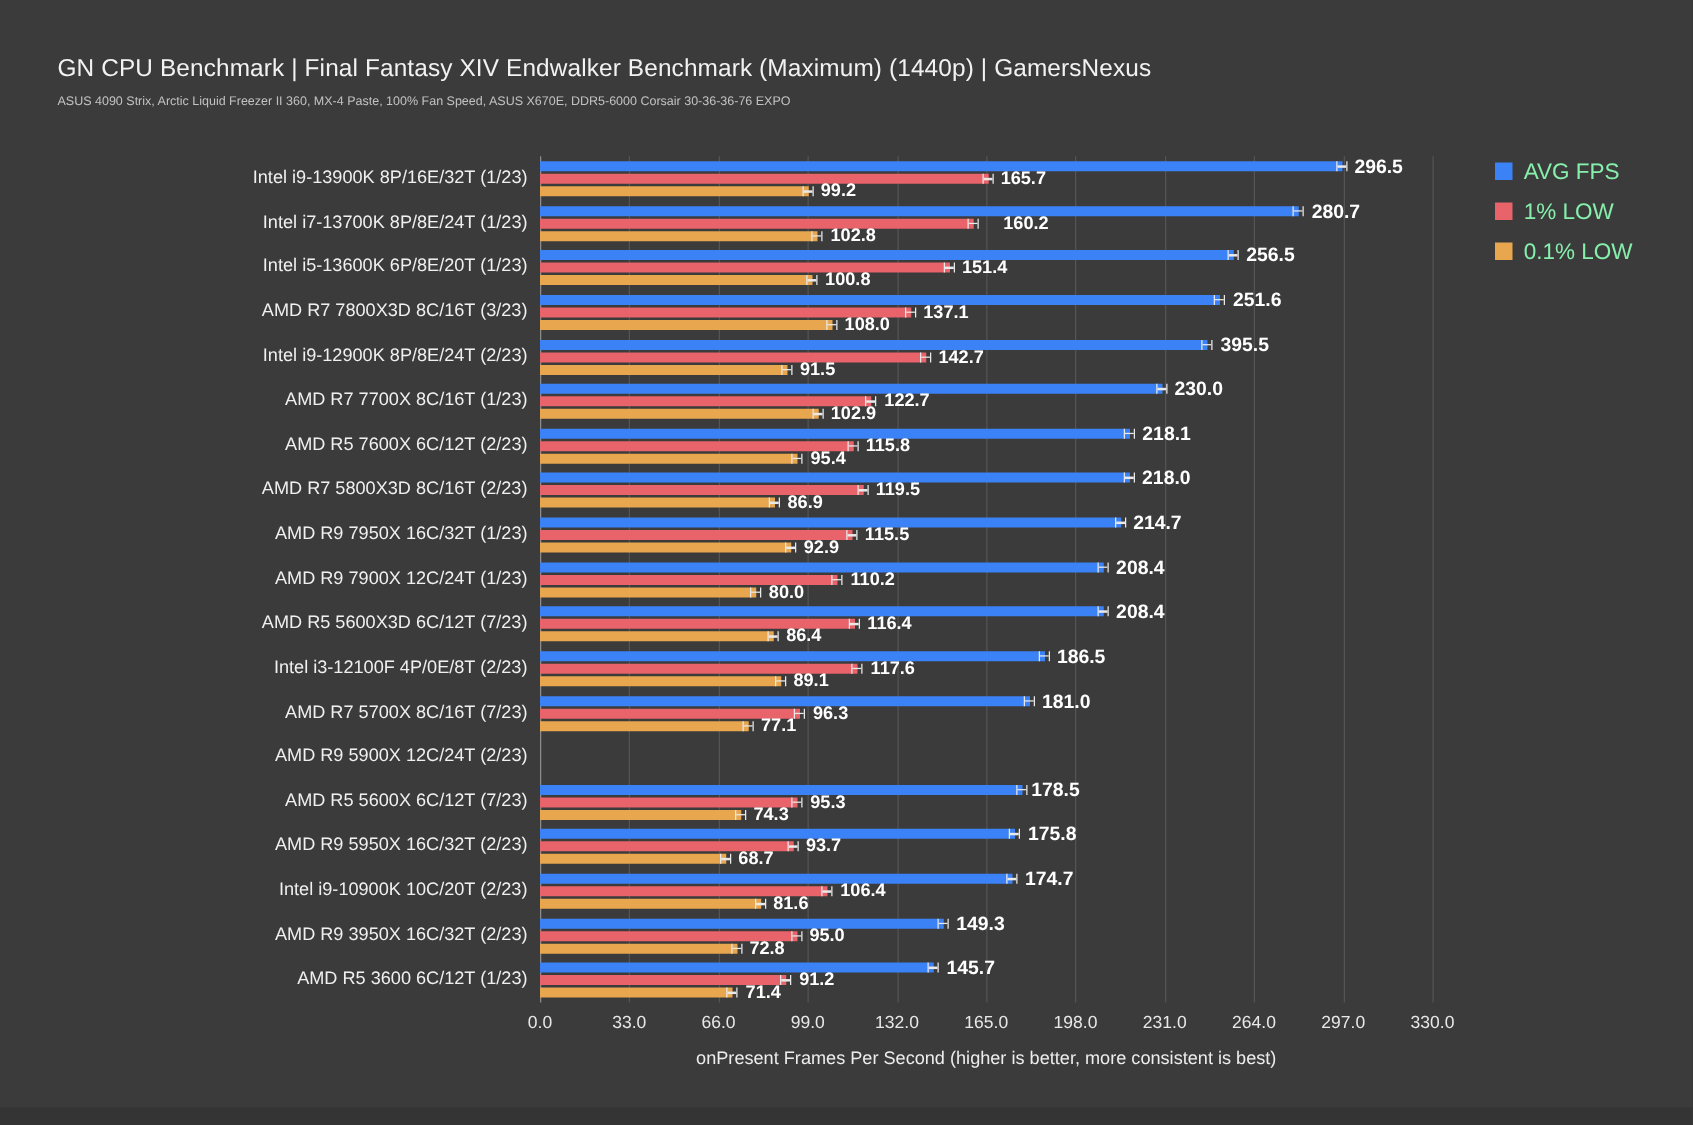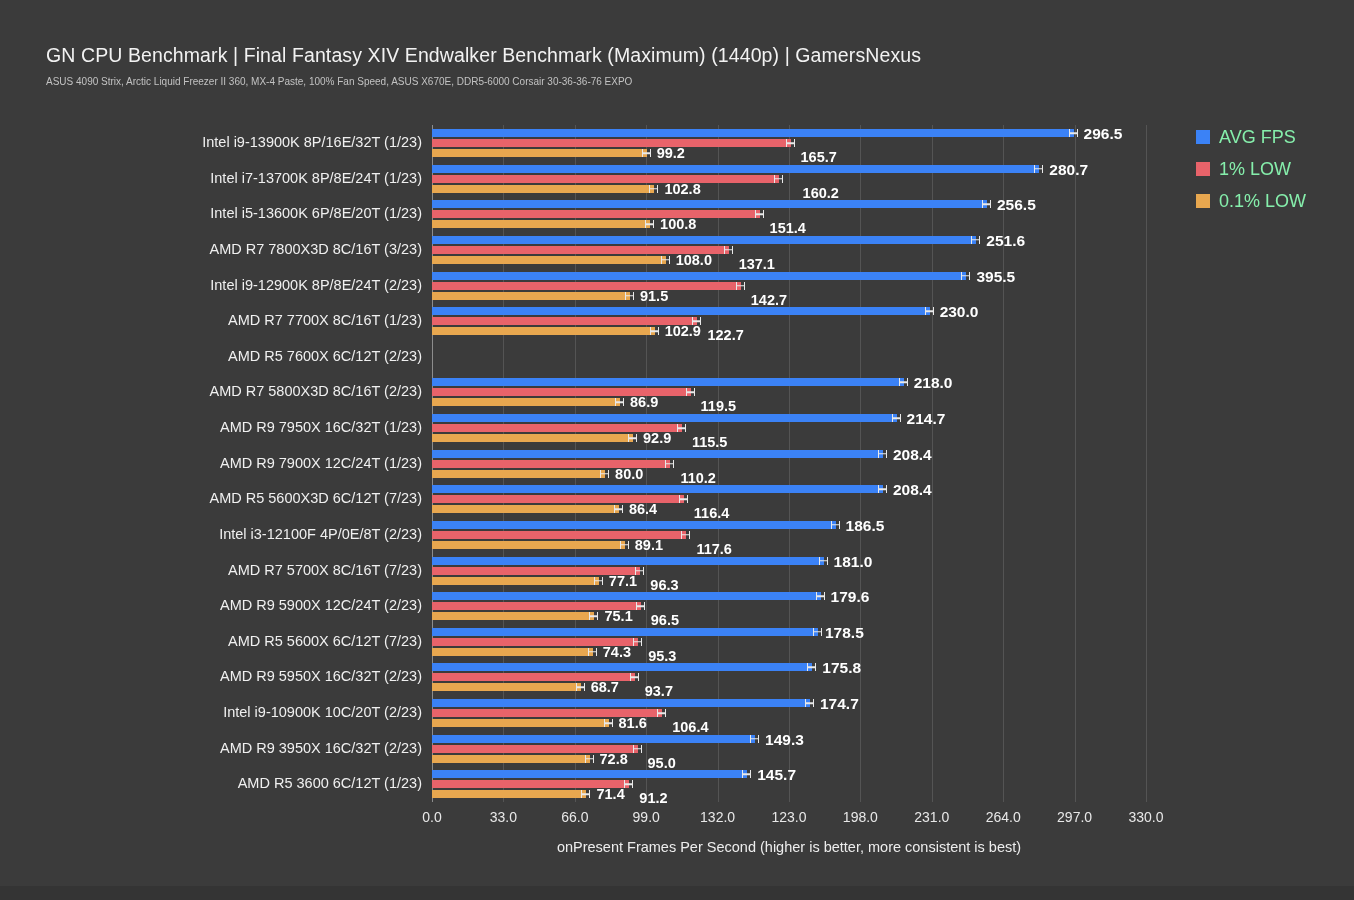--- a/index.html
+++ b/index.html
@@ -103,21 +103,21 @@
   .errbar.low01 { top: 24px; }
   .vlabel {
     position: absolute;
     font-size: 14.5px;
     font-weight: bold;
     color: #ffffff;
     white-space: nowrap;
     line-height: 1;
   }
   .vlabel.avg { top: 1px; font-size: 15.5px; }
-  .vlabel.low1 { top: 25px; }
+  .vlabel.low1 { top: 11px; }
   .vlabel.low01 { top: 21px; }
   .catlabel {
     position: absolute;
     right: 0;
     text-align: right;
     font-size: 14.5px;
     color: #f0f0f0;
     white-space: nowrap;
   }
   #catlabels {
@@ -212,21 +212,21 @@
       <div class="xtick" style="left: 0px;">0.0</div>
       <div class="gridline" style="left: 71.4px;"></div>
       <div class="xtick" style="left: 71.4px;">33.0</div>
       <div class="gridline" style="left: 142.8px;"></div>
       <div class="xtick" style="left: 142.8px;">66.0</div>
       <div class="gridline" style="left: 214.2px;"></div>
       <div class="xtick" style="left: 214.2px;">99.0</div>
       <div class="gridline" style="left: 285.6px;"></div>
       <div class="xtick" style="left: 285.6px;">132.0</div>
       <div class="gridline" style="left: 357px;"></div>
-      <div class="xtick" style="left: 357px;">123.0</div>
+      <div class="xtick" style="left: 357px;">165.0</div>
       <div class="gridline" style="left: 428.4px;"></div>
       <div class="xtick" style="left: 428.4px;">198.0</div>
       <div class="gridline" style="left: 499.8px;"></div>
       <div class="xtick" style="left: 499.8px;">231.0</div>
       <div class="gridline" style="left: 571.2px;"></div>
       <div class="xtick" style="left: 571.2px;">264.0</div>
       <div class="gridline" style="left: 642.6px;"></div>
       <div class="xtick" style="left: 642.6px;">297.0</div>
       <div class="gridline" style="left: 714px;"></div>
       <div class="xtick" style="left: 714px;">330.0</div>
@@ -289,20 +289,31 @@
         <div class="bar avg" style="width: 497.636px; background: rgb(59, 130, 246);"></div>
         <div class="errbar avg" style="left: 492.636px;"></div>
         <div class="vlabel avg" style="left: 507.636px;">230.0</div>
         <div class="bar low1" style="width: 265.478px; background: rgb(232, 99, 106);"></div>
         <div class="errbar low1" style="left: 260.478px;"></div>
         <div class="vlabel low1" style="left: 275.478px;">122.7</div>
         <div class="bar low01" style="width: 222.638px; background: rgb(232, 167, 79);"></div>
         <div class="errbar low01" style="left: 217.638px;"></div>
         <div class="vlabel low01" style="left: 232.638px;">102.9</div>
       </div>
+      <div class="rowgroup" style="top: 213.789px;">
+        <div class="bar avg" style="width: 471.889px; background: rgb(59, 130, 246);"></div>
+        <div class="errbar avg" style="left: 466.889px;"></div>
+        <div class="vlabel avg" style="left: 481.889px;">218.1</div>
+        <div class="bar low1" style="width: 250.549px; background: rgb(232, 99, 106);"></div>
+        <div class="errbar low1" style="left: 245.549px;"></div>
+        <div class="vlabel low1" style="left: 260.549px;">115.8</div>
+        <div class="bar low01" style="width: 206.411px; background: rgb(232, 167, 79);"></div>
+        <div class="errbar low01" style="left: 201.411px;"></div>
+        <div class="vlabel low01" style="left: 216.411px;">95.4</div>
+      </div>
       <div class="rowgroup" style="top: 249.421px;">
         <div class="bar avg" style="width: 471.673px; background: rgb(59, 130, 246);"></div>
         <div class="errbar avg" style="left: 466.673px;"></div>
         <div class="vlabel avg" style="left: 481.673px;">218.0</div>
         <div class="bar low1" style="width: 258.555px; background: rgb(232, 99, 106);"></div>
         <div class="errbar low1" style="left: 253.555px;"></div>
         <div class="vlabel low1" style="left: 268.555px;">119.5</div>
         <div class="bar low01" style="width: 188.02px; background: rgb(232, 167, 79);"></div>
         <div class="errbar low01" style="left: 183.02px;"></div>
         <div class="vlabel low01" style="left: 198.02px;">86.9</div>
@@ -355,31 +366,20 @@
         <div class="bar avg" style="width: 391.618px; background: rgb(59, 130, 246);"></div>
         <div class="errbar avg" style="left: 386.618px;"></div>
         <div class="vlabel avg" style="left: 401.618px;">181.0</div>
         <div class="bar low1" style="width: 208.358px; background: rgb(232, 99, 106);"></div>
         <div class="errbar low1" style="left: 203.358px;"></div>
         <div class="vlabel low1" style="left: 218.358px;">96.3</div>
         <div class="bar low01" style="width: 166.816px; background: rgb(232, 167, 79);"></div>
         <div class="errbar low01" style="left: 161.816px;"></div>
         <div class="vlabel low01" style="left: 176.816px;">77.1</div>
       </div>
-      <div class="rowgroup" style="top: 463.211px;">
-        <div class="bar avg" style="width: 388.589px; background: rgb(59, 130, 246);"></div>
-        <div class="errbar avg" style="left: 383.589px;"></div>
-        <div class="vlabel avg" style="left: 398.589px;">179.6</div>
-        <div class="bar low1" style="width: 208.791px; background: rgb(232, 99, 106);"></div>
-        <div class="errbar low1" style="left: 203.791px;"></div>
-        <div class="vlabel low1" style="left: 218.791px;">96.5</div>
-        <div class="bar low01" style="width: 162.489px; background: rgb(232, 167, 79);"></div>
-        <div class="errbar low01" style="left: 157.489px;"></div>
-        <div class="vlabel low01" style="left: 172.489px;">75.1</div>
-      </div>
       <div class="rowgroup" style="top: 498.842px;">
         <div class="bar avg" style="width: 386.209px; background: rgb(59, 130, 246);"></div>
         <div class="errbar avg" style="left: 381.209px;"></div>
         <div class="vlabel avg" style="left: 393px;">178.5</div>
         <div class="bar low1" style="width: 206.195px; background: rgb(232, 99, 106);"></div>
         <div class="errbar low1" style="left: 201.195px;"></div>
         <div class="vlabel low1" style="left: 216.195px;">95.3</div>
         <div class="bar low01" style="width: 160.758px; background: rgb(232, 167, 79);"></div>
         <div class="errbar low01" style="left: 155.758px;"></div>
         <div class="vlabel low01" style="left: 170.758px;">74.3</div>

